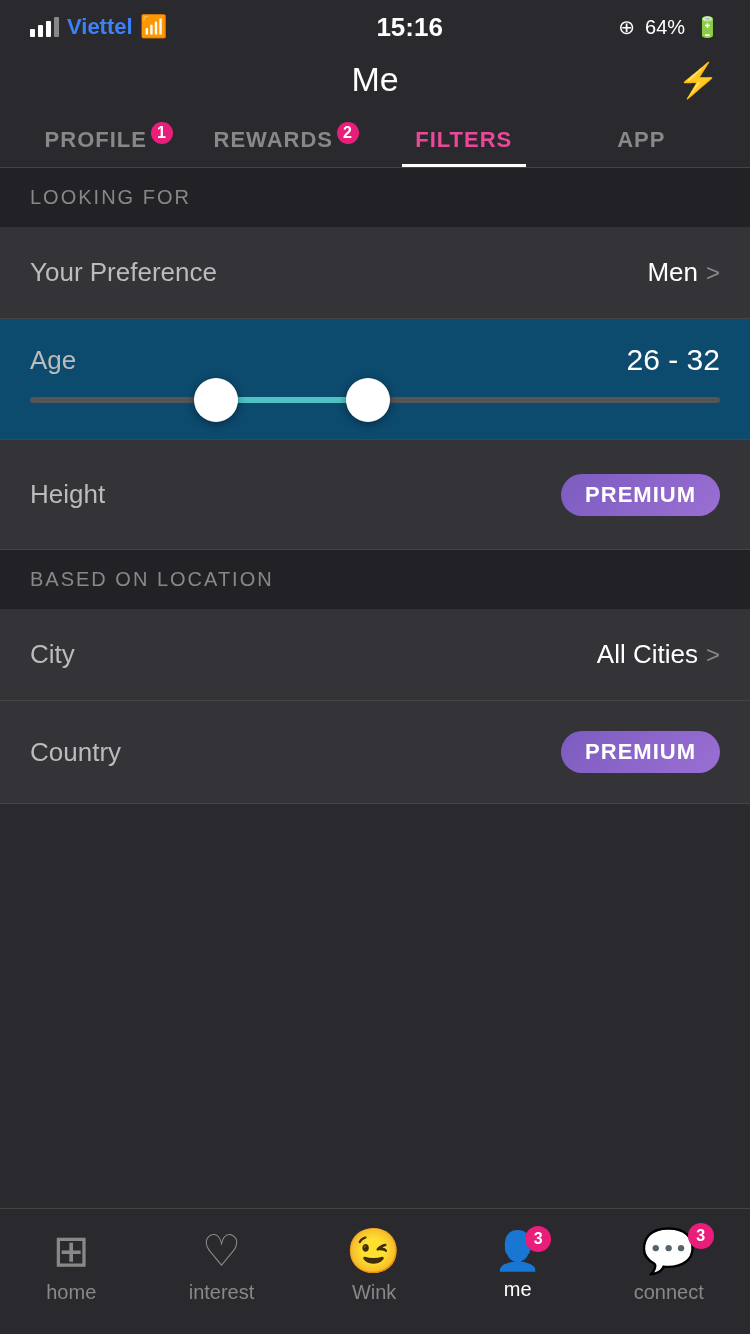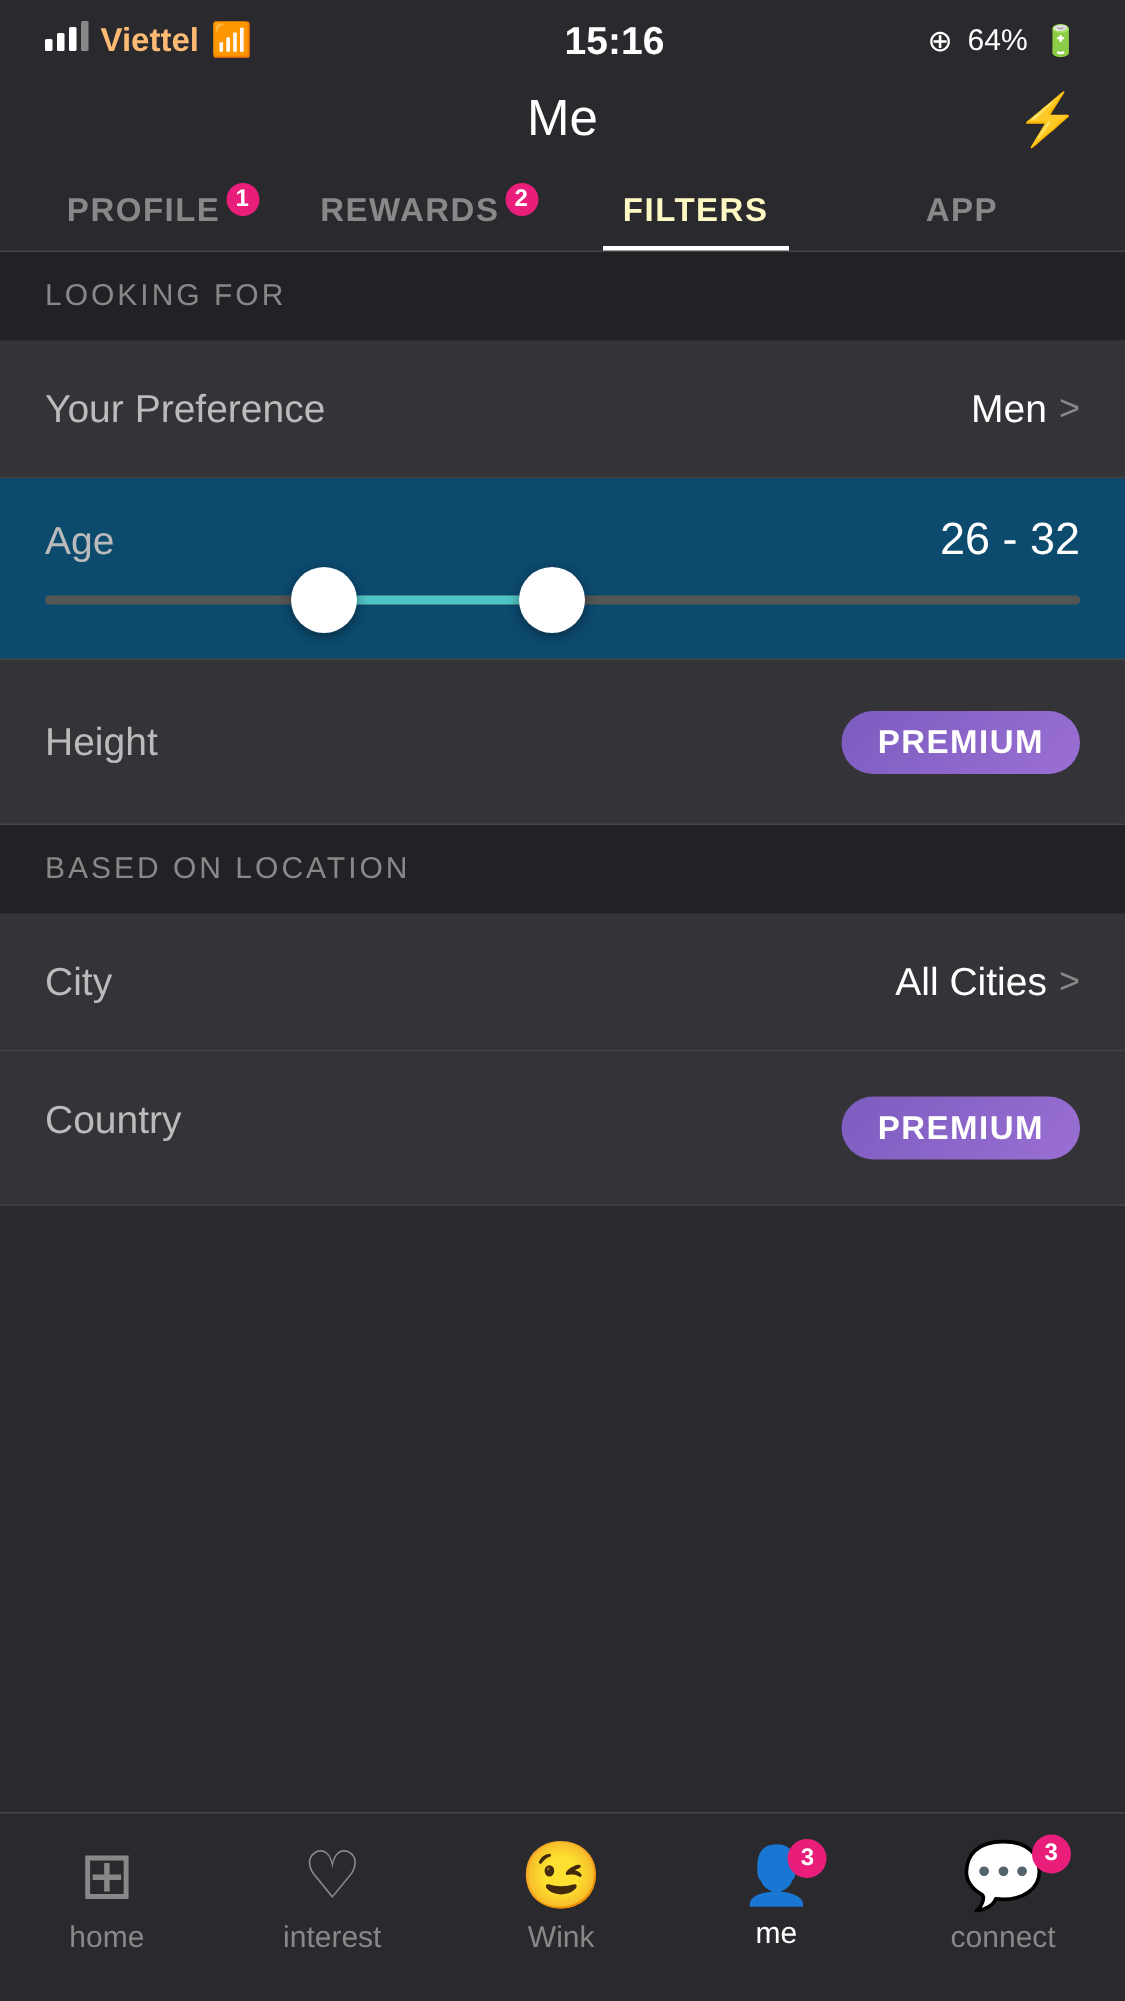--- a/index.html
+++ b/index.html
@@ -17,23 +17,24 @@
     .status-bar {
       display: flex;
       align-items: center;
       justify-content: space-between;
       padding: 10px 30px 6px 30px;
       height: 50px;
       background: #2a2a2e;
     }
     .status-left {
       display: flex;
+      align-items: center;
       gap: 8px;
       font-size: 22px;
-      color: #fdba74;
+      color: #3b82f6;
       font-weight: 600;
     }
     .signal-bars {
       display: flex;
       align-items: flex-end;
       gap: 3px;
       height: 20px;
     }
     .signal-bar {
       width: 5px;
@@ -83,21 +84,21 @@
       text-align: center;
       padding: 18px 0 14px;
       font-size: 22px;
       font-weight: 700;
       color: #888;
       position: relative;
       cursor: pointer;
       letter-spacing: 1px;
     }
     .tab.active {
-      color: #fef9c3;
+      color: #ec4899;
     }
     .tab.active::after {
       content: '';
       position: absolute;
       bottom: 0;
       left: 15%;
       width: 70%;
       height: 3px;
       background: #fff;
     }
@@ -124,20 +125,21 @@
       padding: 18px 30px;
       font-size: 20px;
       color: #888;
       letter-spacing: 2px;
       font-weight: 400;
     }
 
     
     .row {
       display: flex;
+      align-items: center;
       justify-content: space-between;
       padding: 30px 30px;
       background: #333338;
       border-bottom: 1px solid #444;
     }
     .row-label {
       font-size: 26px;
       color: #bbb;
     }
     .row-value {

